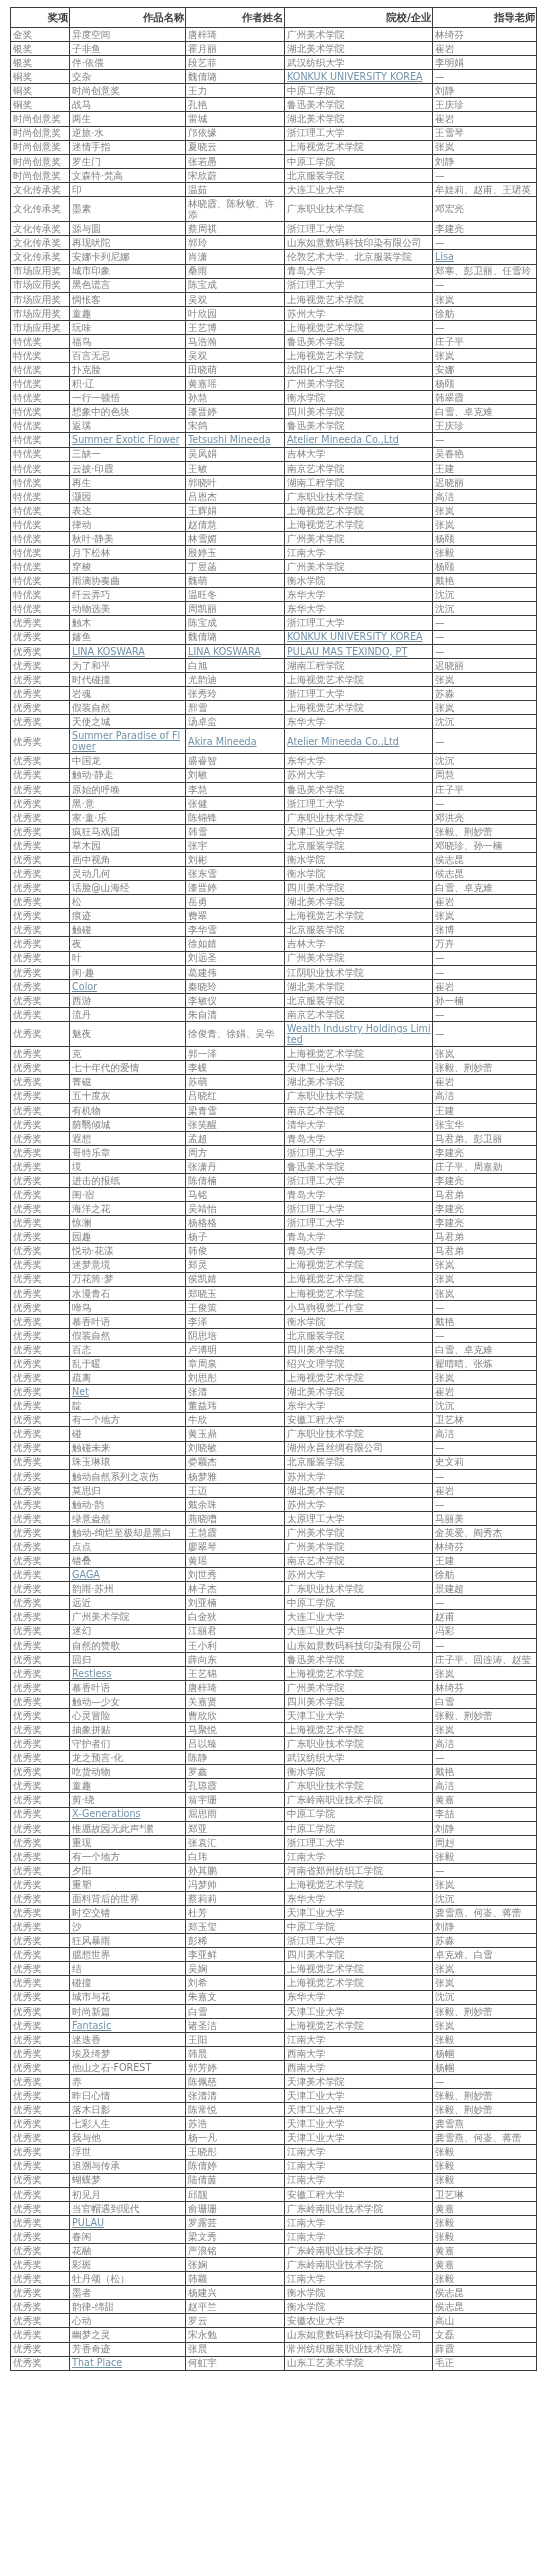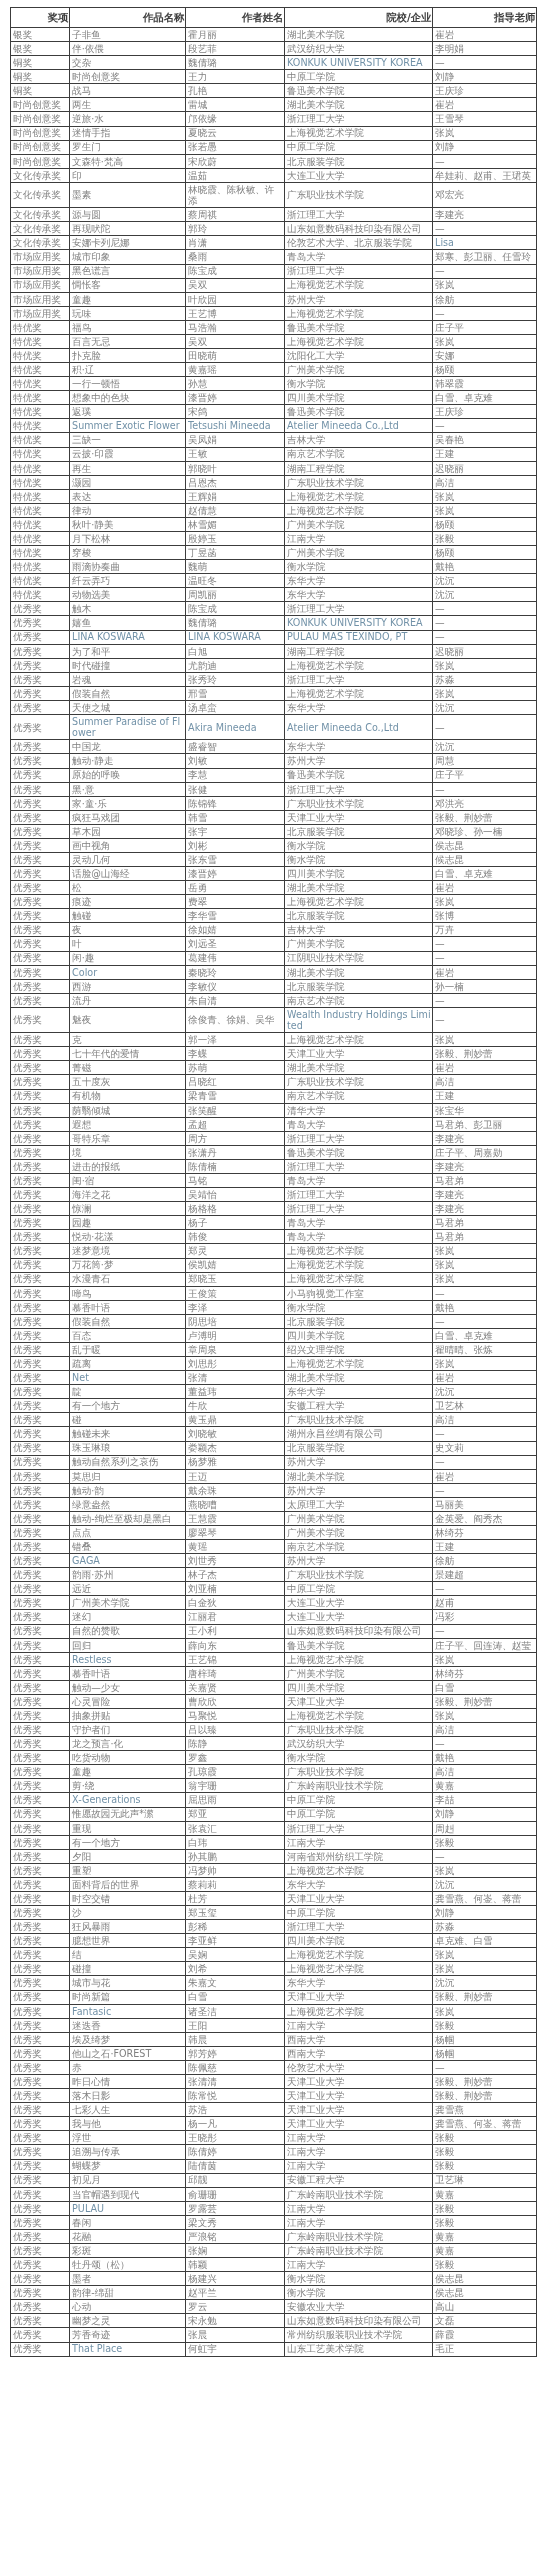--- a/index.html
+++ b/index.html
@@ -42,21 +42,21 @@
     padding: 1.7px 0.9px;
   }
   table.awards td {
     color: #808080;
     text-align: left;
   }
   table.awards td.latin {
     color: #7292a8;
   }
 </style>
-<style>table.awards th, table.awards td { border-color: #3c3c3c; }table.awards th { color: #404040; text-align: right; }table.awards td { color: #808080; }table.awards td.latin { color: #7292a8; }html, body { background: #ffffff; }</style></head>
+<style>table.awards th, table.awards td { border-color: #3c3c3c; }table.awards th { color: #404040; text-align: right; }table.awards td { color: #808080; }table.awards td.latin { color: #7292a8; text-decoration: underline; }html, body { background: #ffffff; }</style></head>
 <body>
 
 <div class="page">
   <table class="awards">
     <colgroup>
       <col class="c-award">
       <col class="c-work">
       <col class="c-author">
       <col class="c-school">
       <col class="c-advisor">
@@ -65,20 +65,27 @@
       <tr>
         <th>奖项</th>
         <th>作品名称</th>
         <th>作者姓名</th>
         <th>院校/企业</th>
         <th>指导老师</th>
       </tr>
     </thead>
     <tbody>
         <tr>
+          <td>金奖</td>
+          <td>异度空间</td>
+          <td>唐梓琦</td>
+          <td>广州美术学院</td>
+          <td>林绮芬</td>
+        </tr>
+        <tr>
           <td>银奖</td>
           <td>子非鱼</td>
           <td>霍月丽</td>
           <td>湖北美术学院</td>
           <td>崔岩</td>
         </tr>
         <tr>
           <td>银奖</td>
           <td>伴·依偎</td>
           <td>段艺菲</td>
@@ -1062,21 +1069,21 @@
           <td>优秀奖</td>
           <td>他山之石·FOREST</td>
           <td>郭芳婷</td>
           <td>西南大学</td>
           <td>杨帼</td>
         </tr>
         <tr>
           <td>优秀奖</td>
           <td>赤</td>
           <td>陈佩慈</td>
-          <td>伦敦艺术大学</td>
+          <td>天津美术学院</td>
           <td>—</td>
         </tr>
         <tr>
           <td>优秀奖</td>
           <td>昨日心情</td>
           <td>张清清</td>
           <td>天津工业大学</td>
           <td>张毅、荆妙蕾</td>
         </tr>
         <tr>

